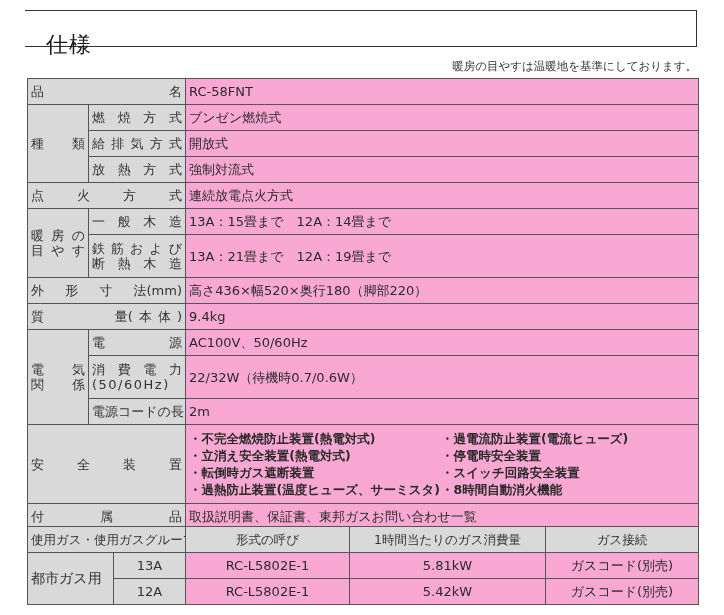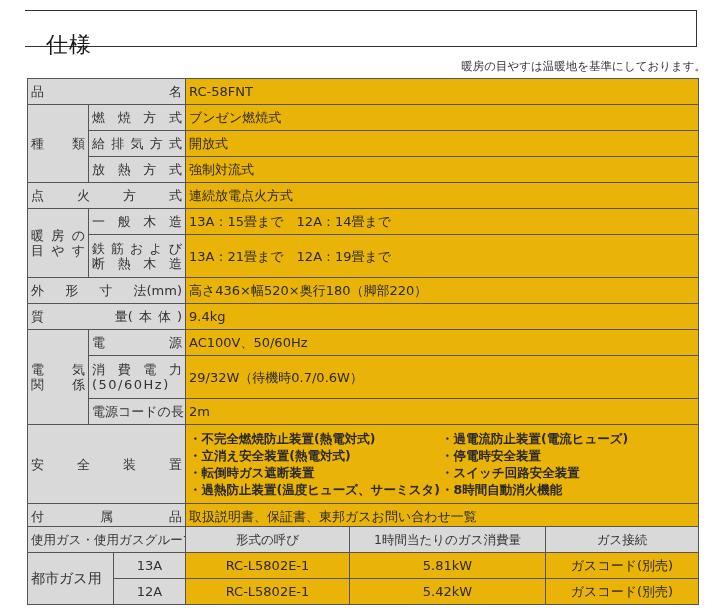--- a/index.html
+++ b/index.html
@@ -14,39 +14,39 @@
     background: #fff;
   }
   .title-bar {
     position: absolute; left: 25px; top: 10px; width: 9px; height: 37px; background: #1a1a1a;
   }
   .title-text {
     position: absolute; left: 46px; top: 31px; font-size: 22px; line-height: 28px;
     letter-spacing: 1px; color: #1a1a1a;
   }
   .note {
-    position: absolute; right: 18px; top: 58px; font-size: 11.5px; color: #333;
+    position: absolute; right: 27px; top: 58px; font-size: 11.5px; color: #333;
     line-height: 16px;
   }
   table.spec {
     position: absolute; left: 27px; top: 78px; width: 671px;
     border-collapse: collapse; table-layout: fixed;
     font-size: 13px;
   }
   table.spec td {
     border: 1px solid #555;
     padding: 0 3px;
     height: 25px;
     line-height: 15px;
     vertical-align: middle;
     white-space: nowrap;
     overflow: hidden;
   }
   td.lbl { background: #d9d9d9; color: #333; }
-  td.val { background: #eab308; color: #2a2a2a; }
+  td.val { background: #f9a8d4; color: #2a2a2a; }
   .spread { display: flex; justify-content: space-between; }
   .spread span { display: inline-block; }
   .tall2 { height: 42px !important; }
   .tall4 { height: 78px !important; }
   .safety { display: flex; font-size: 12.5px; line-height: 17px; font-weight: bold; }
   .safety .col1 { width: 252px; }
   .safety .col2 { flex: 1; }
   .center { text-align: center; margin-top: 38px; }
   .stack { line-height: 16px; }
   .small { font-size: 13px; }
@@ -226,21 +226,21 @@
   <tr>
     <td class="lbl stack tall2">
       <div class="spread">
             <span>消</span>
             <span>費</span>
             <span>電</span>
             <span>力</span>
           </div>
       <div style="letter-spacing:1.5px">(50/60Hz)</div>
     </td>
-    <td class="val" colspan="4">29/32W（待機時0.7/0.6W）</td>
+    <td class="val" colspan="4">22/32W（待機時0.7/0.6W）</td>
   </tr>
   <tr>
     <td class="lbl small">電源コードの長さ</td>
     <td class="val" colspan="4">2m</td>
   </tr>
 
   <tr>
     <td class="lbl tall4" colspan="2">
       <div class="spread">
         <span>安</span>

